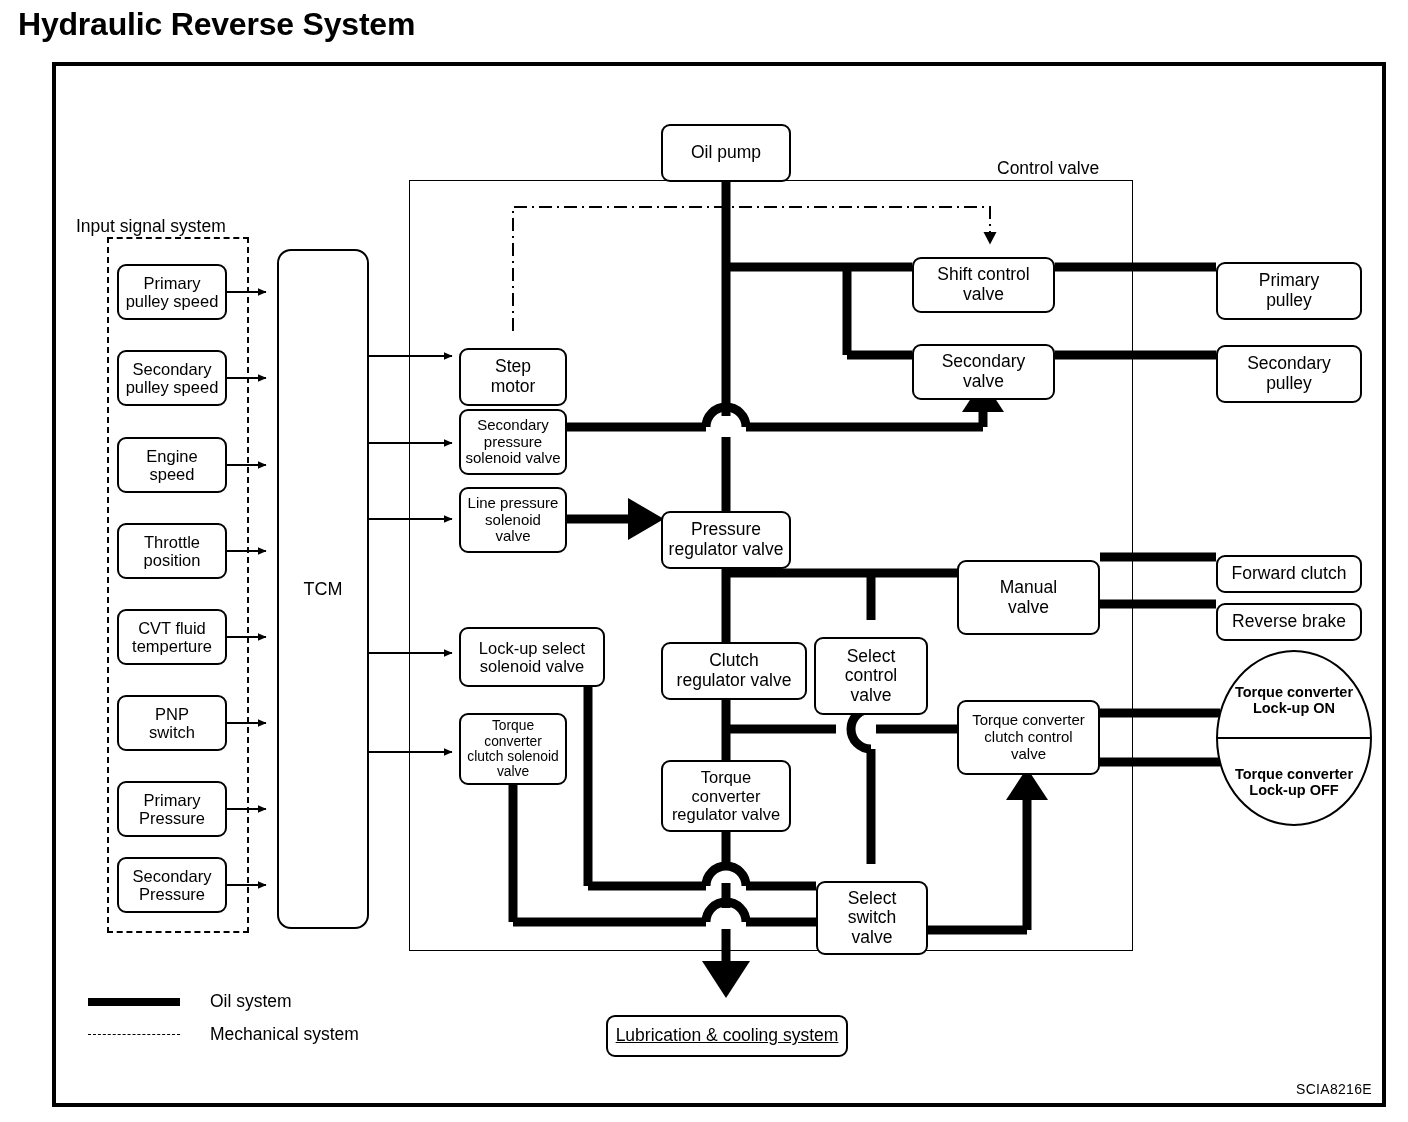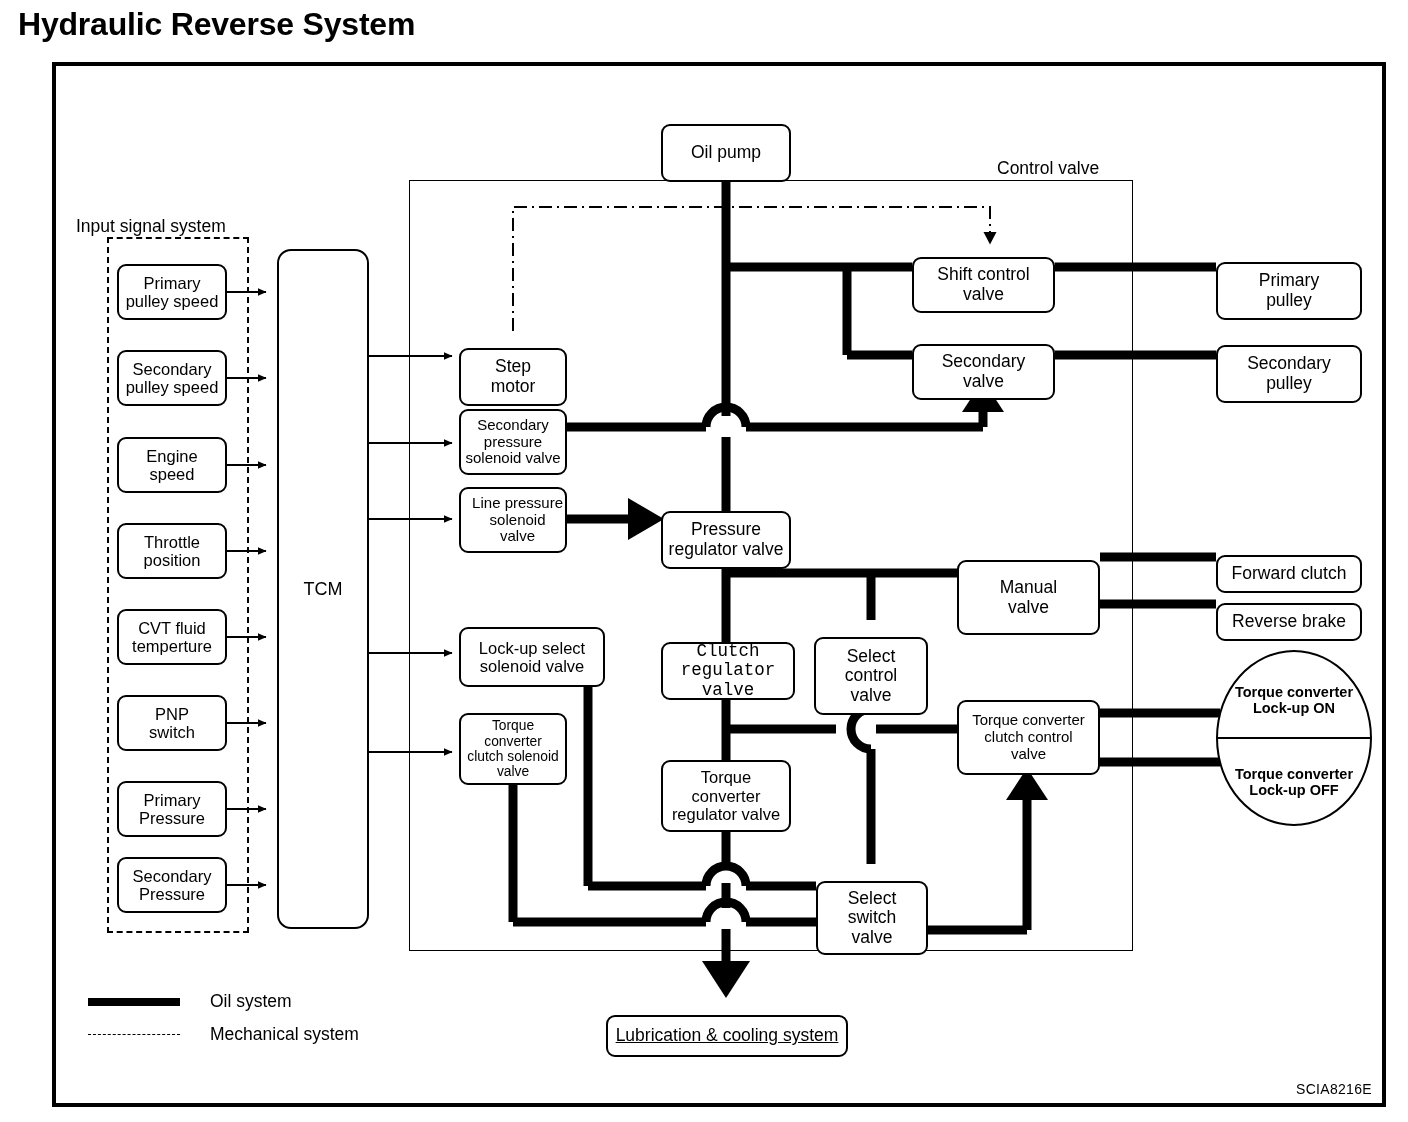--- a/index.html
+++ b/index.html
@@ -180,21 +180,21 @@
 <div class="node f16" style="left:117px;top:857px;width:110px;height:56px;">
     <span class="nl">Secondary<br>Pressure</span>
   </div>
 
 <div class="node f17" style="left:459px;top:331px;width:108px;height:58px;">
     <span class="nl">Step<br>motor</span>
   </div>
 <div class="node f15" style="left:459px;top:409px;width:108px;height:66px;">
     <span class="nl">Secondary<br>pressure<br>solenoid valve</span>
   </div>
-<div class="node f15" style="left:459px;top:487px;width:108px;height:66px;justify-content:flex-end;">
+<div class="node f15" style="left:459px;top:487px;width:108px;height:66px;">
     <span class="nl">Line pressure<br>solenoid<br>valve</span>
   </div>
 <div class="node f16" style="left:459px;top:627px;width:146px;height:60px;">
     <span class="nl">Lock-up select<br>solenoid valve</span>
   </div>
 <div class="node f14" style="left:459px;top:713px;width:108px;height:72px;">
     <span class="nl">Torque converter<br>clutch solenoid<br>valve</span>
   </div>
 
 <div class="node f17" style="left:661px;top:107px;width:130px;height:58px;">
@@ -202,21 +202,21 @@
   </div>
 <div class="node f17" style="left:912px;top:240px;width:143px;height:56px;">
     <span class="nl">Shift control<br>valve</span>
   </div>
 <div class="node f17" style="left:912px;top:327px;width:143px;height:56px;">
     <span class="nl">Secondary<br>valve</span>
   </div>
 <div class="node f17" style="left:661px;top:494px;width:130px;height:58px;">
     <span class="nl">Pressure<br>regulator valve</span>
   </div>
-<div class="node f17" style="left:661px;top:625px;width:134px;height:58px;font-family:Liberation Mono, monospace;">
+<div class="node f17" style="left:661px;top:625px;width:146px;height:58px;">
     <span class="nl">Clutch<br>regulator valve</span>
   </div>
 <div class="node f17" style="left:814px;top:620px;width:114px;height:78px;">
     <span class="nl">Select<br>control<br>valve</span>
   </div>
 <div class="node f17" style="left:957px;top:543px;width:143px;height:75px;text-align:center;">
     <span class="nl">Manual<br>valve</span>
   </div>
 <div class="node f16" style="left:661px;top:760px;width:130px;height:72px;">
     <span class="nl">Torque<br>converter<br>regulator valve</span>

